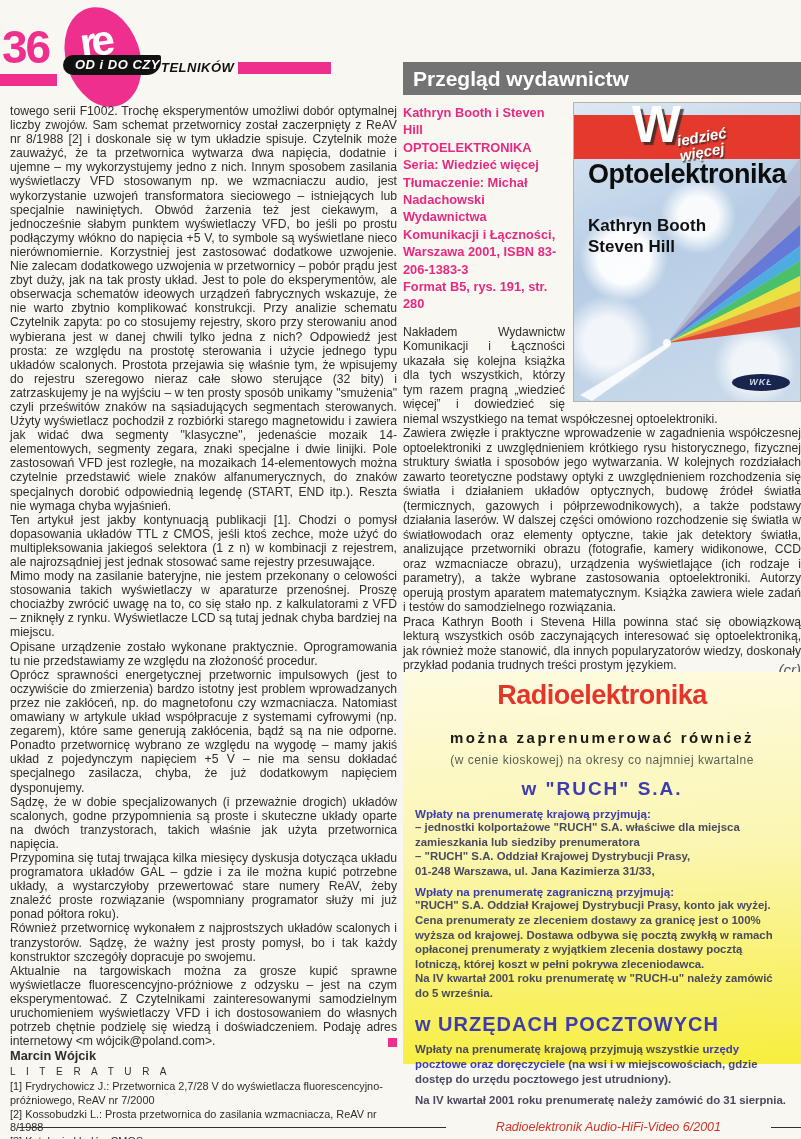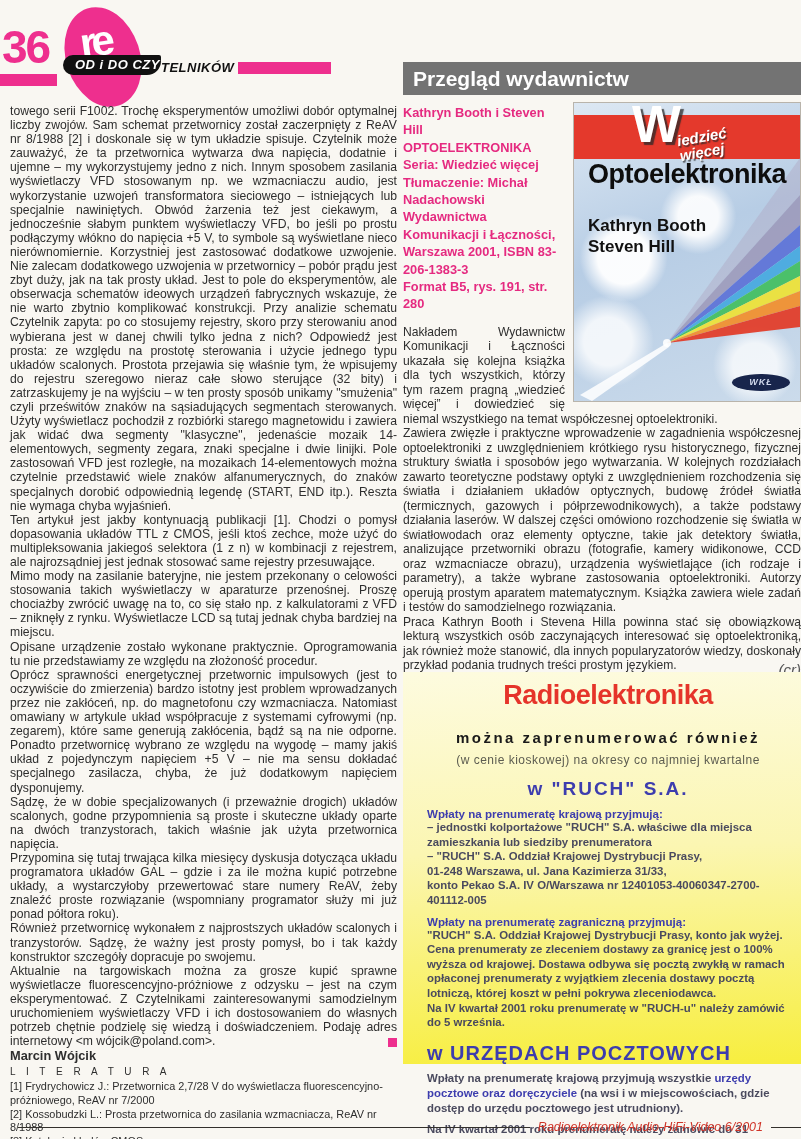--- a/index.html
+++ b/index.html
@@ -54,36 +54,36 @@
   .cover-rainbow{position:absolute;left:0;top:0;z-index:1;}
   .cover-publisher{position:absolute;right:10px;bottom:10px;z-index:2;width:58px;height:17px;
         background:#18254c;border-radius:50%;color:#cfd6ea;font-size:9px;font-style:italic;
         font-weight:bold;text-align:center;line-height:17px;letter-spacing:1px;}
   .book-info{color:#e52a80;font-weight:bold;font-size:12.8px;line-height:17.4px;text-align:left;
         margin-bottom:12px;}
   .review-col p.rp{margin:0;}
   .sig{float:right;font-style:italic;font-size:15px;color:#555;margin-top:5px;}
   
   .sub-box{position:absolute;left:403px;top:672px;width:398px;height:392px;box-sizing:border-box;
-        padding:8px 12px 0 24px;
+        padding:8px 12px 0 12px;
         background:linear-gradient(178deg,#fdfbdf 0%,#fbf6b2 45%,#f7ee3e 100%);}
   .sub-title{text-align:center;color:#e5342a;font-size:27px;font-weight:bold;letter-spacing:-.5px;}
   .sub-subtitle{text-align:center;color:#1a1a1a;font-size:15px;font-weight:bold;letter-spacing:2.5px;
         margin-top:18px;}
   .sub-note{text-align:center;color:#5c5c50;font-size:12px;letter-spacing:.5px;margin-top:7px;}
   .sub-ruch{text-align:center;color:#3d3dae;font-size:19px;font-weight:bold;letter-spacing:2px;
         margin-top:11px;}
   .sub-h{color:#3d3dae;font-size:11.6px;font-weight:bold;margin-top:7px;}
   .sub-line{color:#4a4a5e;font-size:11.4px;line-height:14.6px;font-weight:bold;}
   .sub-post{text-align:left;color:#3d3dae;font-size:20px;font-weight:bold;letter-spacing:1px;
         margin-top:12px;}
   .sub-post-text{color:#4a4a5e;font-size:11.4px;line-height:15px;font-weight:bold;margin-top:6px;}
   .sub-accent{color:#3d3dae;}
   
-  .footer{position:absolute;left:18px;right:0;top:1120px;display:flex;align-items:center;}
+  .footer{position:absolute;left:18px;right:0;top:1120px;display:flex;align-items:center;gap:42px;}
   .footer-rule{height:0;border-top:1.6px solid #33302c;flex:1;}
   .footer-text{color:#cf3428;font-style:italic;font-size:12.5px;padding:0 8px;white-space:nowrap;}
   .footer-rule-end{height:0;border-top:1.6px solid #33302c;width:30px;}
 </style>
 </head>
 <body>
 
 <div class="page">
 
   <div class="page-number">36</div>
@@ -160,21 +160,20 @@
 
   <div class="sub-box">
     <div class="sub-title">Radioelektronika</div>
     <div class="sub-subtitle">można zaprenumerować również</div>
     <div class="sub-note">(w cenie kioskowej) na okresy co najmniej kwartalne</div>
     <div class="sub-ruch">w "RUCH" S.A.</div>
     <div class="sub-h">Wpłaty na prenumeratę krajową przyjmują:</div>
     <div class="sub-line">– jednostki kolportażowe "RUCH" S.A. właściwe dla miejsca zamieszkania lub siedziby prenumeratora</div>
     <div class="sub-line">– "RUCH" S.A. Oddział Krajowej Dystrybucji Prasy,</div>
     <div class="sub-line">01-248 Warszawa, ul. Jana Kazimierza 31/33,</div>
-    <div class="sub-line">konto Pekao S.A. IV O/Warszawa nr 12401053-40060347-2700-401112-005</div>
     <div class="sub-h">Wpłaty na prenumeratę zagraniczną przyjmują:</div>
     <div class="sub-line">"RUCH" S.A. Oddział Krajowej Dystrybucji Prasy, konto jak wyżej.</div>
     <div class="sub-line">Cena prenumeraty ze zleceniem dostawy za granicę jest o 100% wyższa od krajowej. Dostawa odbywa się pocztą zwykłą w ramach opłaconej prenumeraty z wyjątkiem zlecenia dostawy pocztą lotniczą, której koszt w pełni pokrywa zleceniodawca.</div>
     <div class="sub-line">Na IV kwartał 2001 roku prenumeratę w "RUCH-u" należy zamówić do 5 września.</div>
     <div class="sub-post">w  URZĘDACH POCZTOWYCH</div>
     <div class="sub-post-text"><span>Wpłaty na prenumeratę krajową przyjmują wszystkie </span><span class="sub-accent">urzędy pocztowe oraz doręczyciele</span><span> (na wsi i w miejscowościach, gdzie dostęp do urzędu pocztowego jest utrudniony).</span></div>
     <div class="sub-post-text">Na IV kwartał 2001 roku prenumeratę należy zamówić do 31 sierpnia.</div>
   </div>
 
   <div class="footer">

